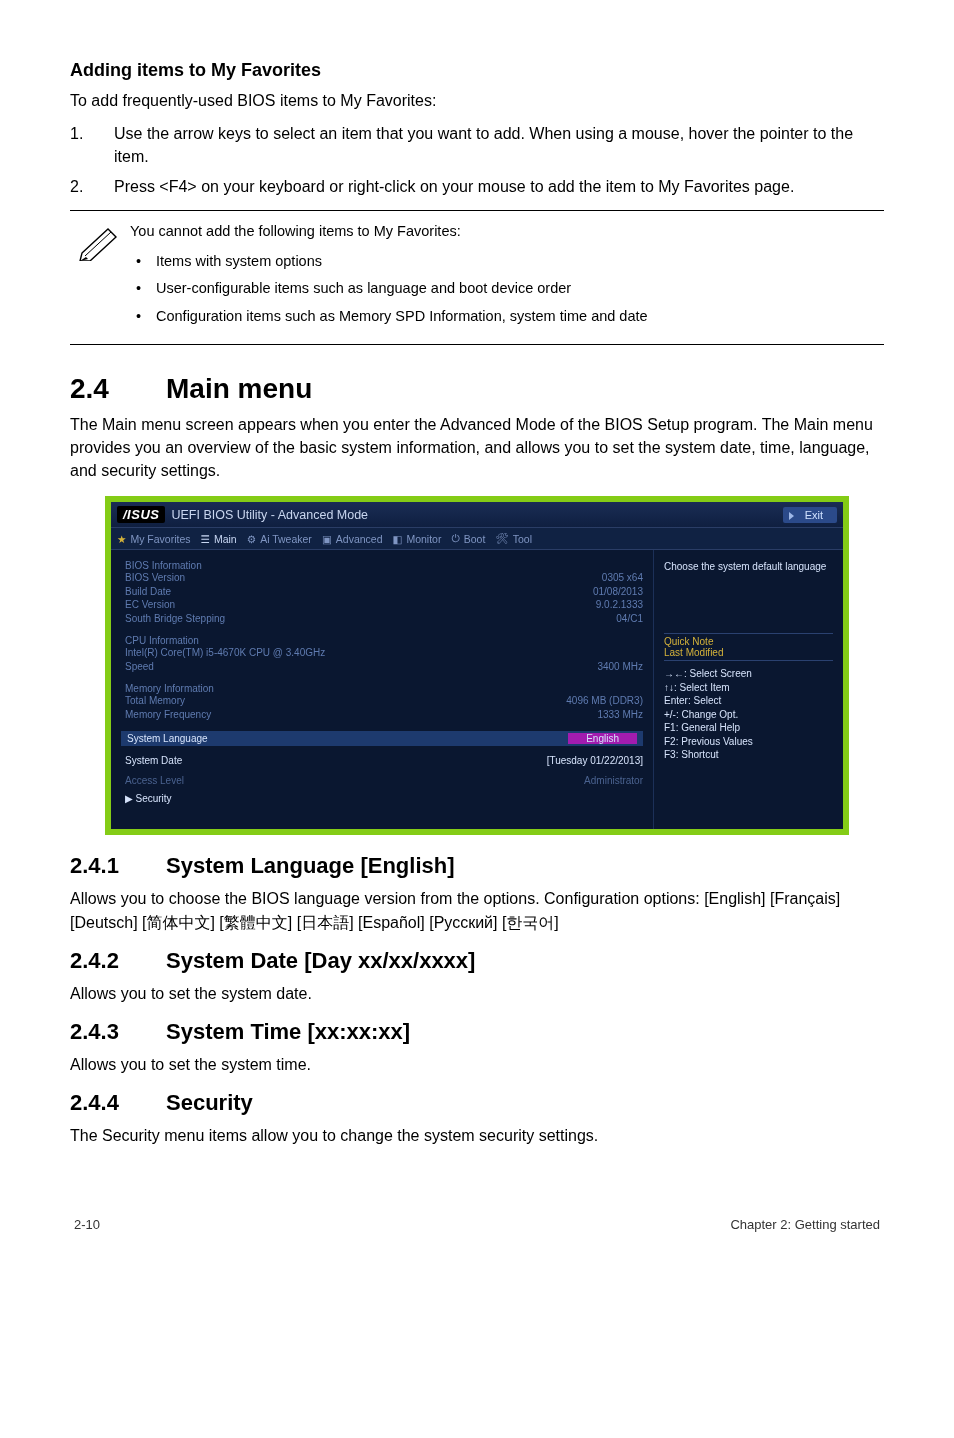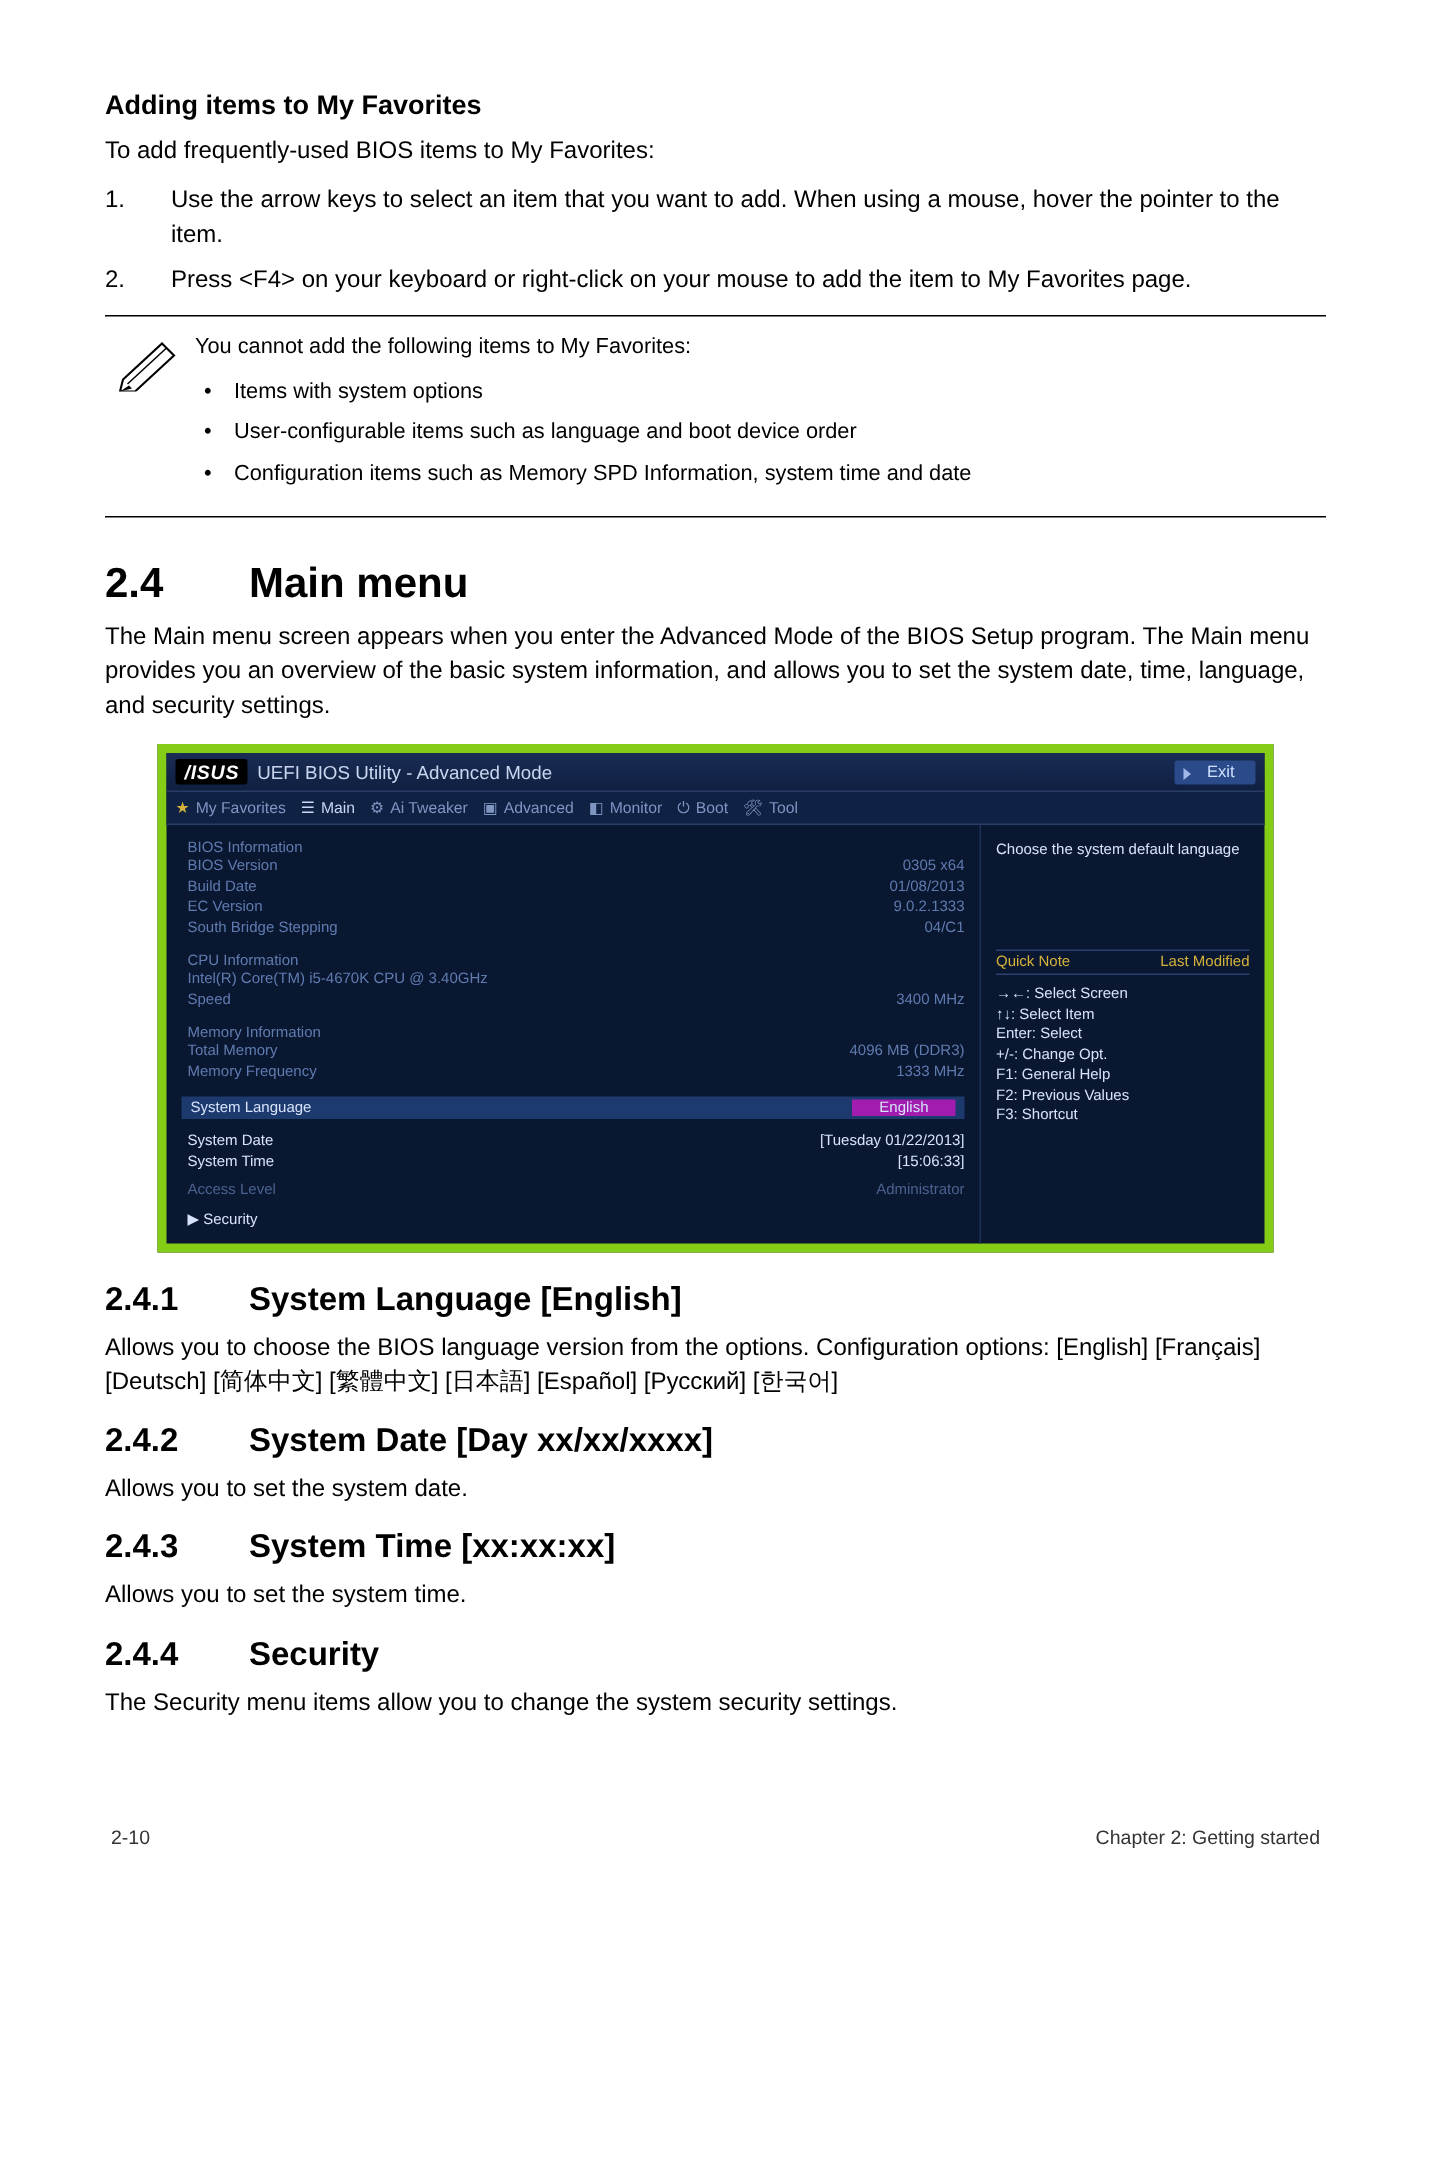--- a/index.html
+++ b/index.html
@@ -24,31 +24,31 @@
   .screenshot { width: 744px; margin: 14px auto 18px auto; background: #0a1730; border: 6px solid #84cc16; font-family: Arial, sans-serif; }
   .ss-titlebar { display: flex; align-items: center; background: linear-gradient(#1a2d55,#0f1f40); padding: 4px 6px; }
   .ss-logo { color: #fff; font-weight: bold; font-style: italic; font-size: 13px; background: #000; padding: 1px 6px; border-radius: 2px; margin-right: 6px; letter-spacing: 0.5px; }
   .ss-title { color: #c9d6ef; font-size: 12.5px; flex: 1; }
   .ss-exit { background: #2b4a8a; color: #cfe0ff; font-size: 11px; padding: 2px 14px 2px 22px; border-radius: 2px; position: relative; }
   .ss-exit::before { content:""; position:absolute; left:6px; top:5px; width:0;height:0; border-top:4px solid transparent;border-bottom:4px solid transparent;border-left:5px solid #9fb8e8;}
   .ss-tabs { display: flex; border-top: 1px solid #2a3d66; border-bottom: 1px solid #2a3d66; background: #102243; padding: 4px 6px; font-size: 10.5px; color: #7f95c2; }
   .ss-tab { margin-right: 10px; display: flex; align-items: center; gap: 4px; white-space: nowrap; }
   .ss-tab .star { color:#d4b23a; }
   .ss-body { display: flex; }
-  .ss-left { flex: 1; padding: 10px 10px 10px 14px; font-size: 10px; color: #5f7bb0; }
+  .ss-left { flex: 1; padding: 10px 10px 25px 14px; font-size: 10px; color: #5f7bb0; }
   .ss-right { width: 190px; padding: 10px 10px 8px 10px; font-size: 10px; color: #c7d6f2; border-left: 1px solid #1c3058; }
   .ss-block { margin-bottom: 10px; }
   .ss-line { display: flex; justify-content: space-between; line-height: 1.35; }
   .ss-head { color:#5f7bb0; }
   .ss-val { color:#5f7bb0; }
   .ss-lang-row { background: #1d3a6e; color:#d6e3fb; display:flex; justify-content:space-between; padding:2px 6px; margin: 4px 0 8px -4px; }
   .ss-lang-val { background:#a21caf; padding:0 18px; }
   .ss-white { color:#d6e3fb; }
   .ss-dim { color:#4a628f; }
-  .ss-right-head { color:#d4b23a; font-size:10px; display:flex; justify-content:space-between; border-top:1px solid #2a4170; border-bottom:1px solid #2a4170; padding:2px 0; margin:60px 0 6px 0;}
+  .ss-right-head { color:#d4b23a; font-size:10px; display:flex; justify-content:space-between; border-top:1px solid #2a4170; border-bottom:1px solid #2a4170; padding:2px 0; margin:60px 0 6px 0;flex-direction:column;}
   .ss-right-top { color:#d6e3fb; font-size:10px; line-height:1.3; }
   .ss-right-keys { color:#d4b23a; font-size:10px; line-height:1.35; }
   .ss-right-keys span { color:#d6e3fb; }
   .footer { display: flex; justify-content: space-between; font-size: 13px; color: #333; margin-top: 70px; padding: 0 4px; align-items: center; }
   .pencil-svg { width: 44px; height: 38px; }
 </style>
 </head>
 <body>
 
 <div class="page">
@@ -180,24 +180,20 @@
             </div>
         </div>
         <div class="ss-lang-row">
           <span>System Language</span>
           <span class="ss-lang-val">English</span>
         </div>
         <div class="ss-line ss-white">
             <span>System Date</span>
             <span>[Tuesday 01/22/2013]</span>
           </div>
-        <div class="ss-line ss-white">
-            <span>System Time</span>
-            <span>[15:06:33]</span>
-          </div>
         <div style="height:6px"></div>
         <div class="ss-line ss-dim">
             <span>Access Level</span>
             <span>Administrator</span>
           </div>
         <div style="height:6px"></div>
         <div class="ss-white">▶ Security</div>
       </div>
       <div class="ss-right">
         <div class="ss-right-top">Choose the system default language</div>

